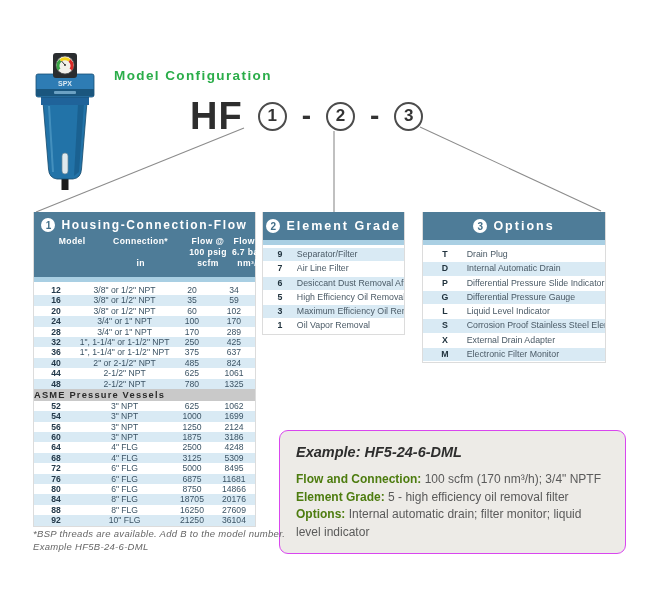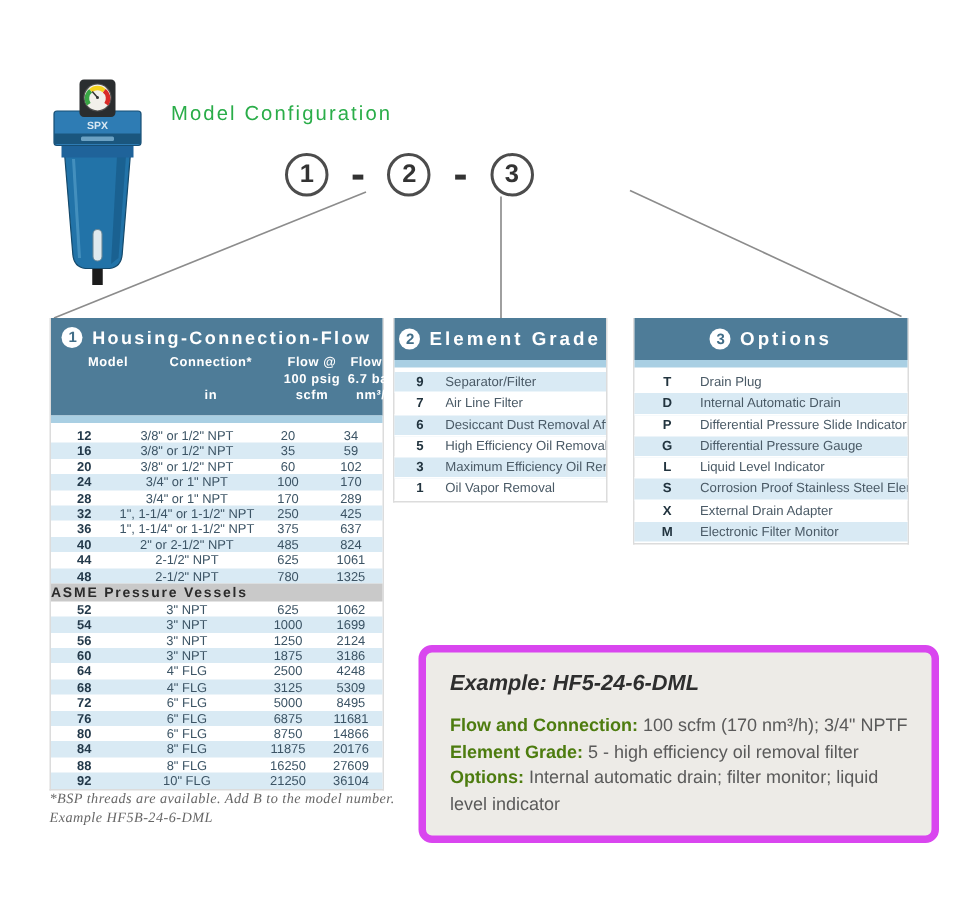--- a/index.html
+++ b/index.html
@@ -1,19 +1,19 @@
 <!DOCTYPE html>
 <html><head>
 <meta charset="utf-8">
 <style>
   html,body{margin:0;padding:0;background:#fff;}
   .page{position:relative;width:650px;height:601px;background:#ffffff;overflow:hidden;
         font-family:"Liberation Sans",sans-serif;}
   
-  .green-title{position:absolute;left:114px;top:68px;font-size:13.5px;font-weight:normal;
+  .green-title{position:absolute;left:114px;top:68px;font-size:13.5px;font-weight:bold;
         letter-spacing:1.4px;color:#2aad49;}
   .model-code{position:absolute;left:190px;top:96px;height:40px;display:flex;align-items:center;gap:15px;}
   .hf{font-size:38px;font-weight:bold;color:#2e2e2e;letter-spacing:1px;line-height:40px;}
   .num-circle{width:25px;height:25px;border:2px solid #4c4c4c;border-radius:50%;display:flex;
         align-items:center;justify-content:center;font-size:17px;font-weight:bold;color:#333;background:#fff;}
   .dash{font-size:28px;font-weight:bold;color:#333;line-height:28px;}
   .connectors{position:absolute;left:0;top:0;width:650px;height:601px;pointer-events:none;}
   
   .dtable{position:absolute;background:#fff;border:1px solid #dcdcdc;border-top:none;box-sizing:border-box;}
   .thead{background:#4e7c98;color:#fff;display:flex;align-items:center;justify-content:center;gap:6px;
@@ -40,27 +40,27 @@
   
   .t2{left:262px;top:212px;width:143px;}
   .t3{left:422px;top:212px;width:184px;}
   .t2 .thead,.t3 .thead{height:28px;font-size:12.5px;}
   .t23-rows .trow{grid-template-columns:24% 76%;height:13.3px;line-height:13.3px;font-size:8.8px;
         border-bottom:1px solid #fff;}
   .t23-rows .tcell:first-child{text-align:center;font-weight:bold;color:#22343f;}
   .t23-rows .tcell:last-child{text-align:left;color:#4a5a66;}
   
   .example-box{position:absolute;left:279px;top:430px;width:347px;box-sizing:border-box;
-        background:#edebe7;border:5px solid #d946ef;border-radius:9px;padding:13px 16px 12px;}
+        background:#edebe7;border:1px solid #d946ef;border-radius:9px;padding:13px 16px 12px;}
   .example-title{font-size:14.5px;font-weight:bold;font-style:italic;color:#2e2e2e;margin-bottom:11px;}
   .example-line{font-size:12px;line-height:17.5px;color:#5a5a5a;}
   .example-line .lbl{font-weight:bold;color:#4d7c0f;}
   
   .footnote{position:absolute;left:33px;top:527px;font-size:9.5px;font-style:italic;color:#666;
-        line-height:13px;letter-spacing:0.3px;font-family:Liberation Serif, serif;}
+        line-height:13px;letter-spacing:0.3px;}
   
   .product{position:absolute;left:34px;top:50px;width:62px;height:146px;}
 </style>
 </head>
 <body>
 
 <div class="page">
 
   <div class="product">
     <svg width="62" height="146" viewBox="0 0 62 146">
@@ -87,20 +87,21 @@
       <path d="M26.5,10.5 A6.5,6.5 0 0 1 35.5,10.5" stroke="#f5d31c" stroke-width="3" fill="none"></path>
       <path d="M35.5,10.5 A6.5,6.5 0 0 1 36.8,19.5" stroke="#d92b27" stroke-width="3" fill="none"></path>
       <line x1="31" y1="15" x2="27.5" y2="11" stroke="#333" stroke-width="1"></line>
       <circle cx="31" cy="15" r="1" fill="#333"></circle>
     </svg>
   </div>
 
   <div class="green-title">Model Configuration</div>
 
   <div class="model-code">
+    <span class="hf">HF</span>
     <span class="num-circle">1</span>
     <span class="dash">-</span>
     <span class="num-circle">2</span>
     <span class="dash">-</span>
     <span class="num-circle">3</span>
   </div>
 
   <svg class="connectors">
     <line x1="244" y1="128" x2="36" y2="212" stroke="#8c8c8c" stroke-width="1.1"></line>
     <line x1="334" y1="131" x2="334" y2="212" stroke="#8c8c8c" stroke-width="1.1"></line>
@@ -251,21 +252,21 @@
         </div>
         <div class="trow">
           <div class="tcell">80</div>
           <div class="tcell">6" FLG</div>
           <div class="tcell">8750</div>
           <div class="tcell">14866</div>
         </div>
         <div class="trow alt">
           <div class="tcell">84</div>
           <div class="tcell">8" FLG</div>
-          <div class="tcell">11875</div>
+          <div class="tcell">18705</div>
           <div class="tcell">20176</div>
         </div>
         <div class="trow">
           <div class="tcell">88</div>
           <div class="tcell">8" FLG</div>
           <div class="tcell">16250</div>
           <div class="tcell">27609</div>
         </div>
         <div class="trow alt">
           <div class="tcell">92</div>

